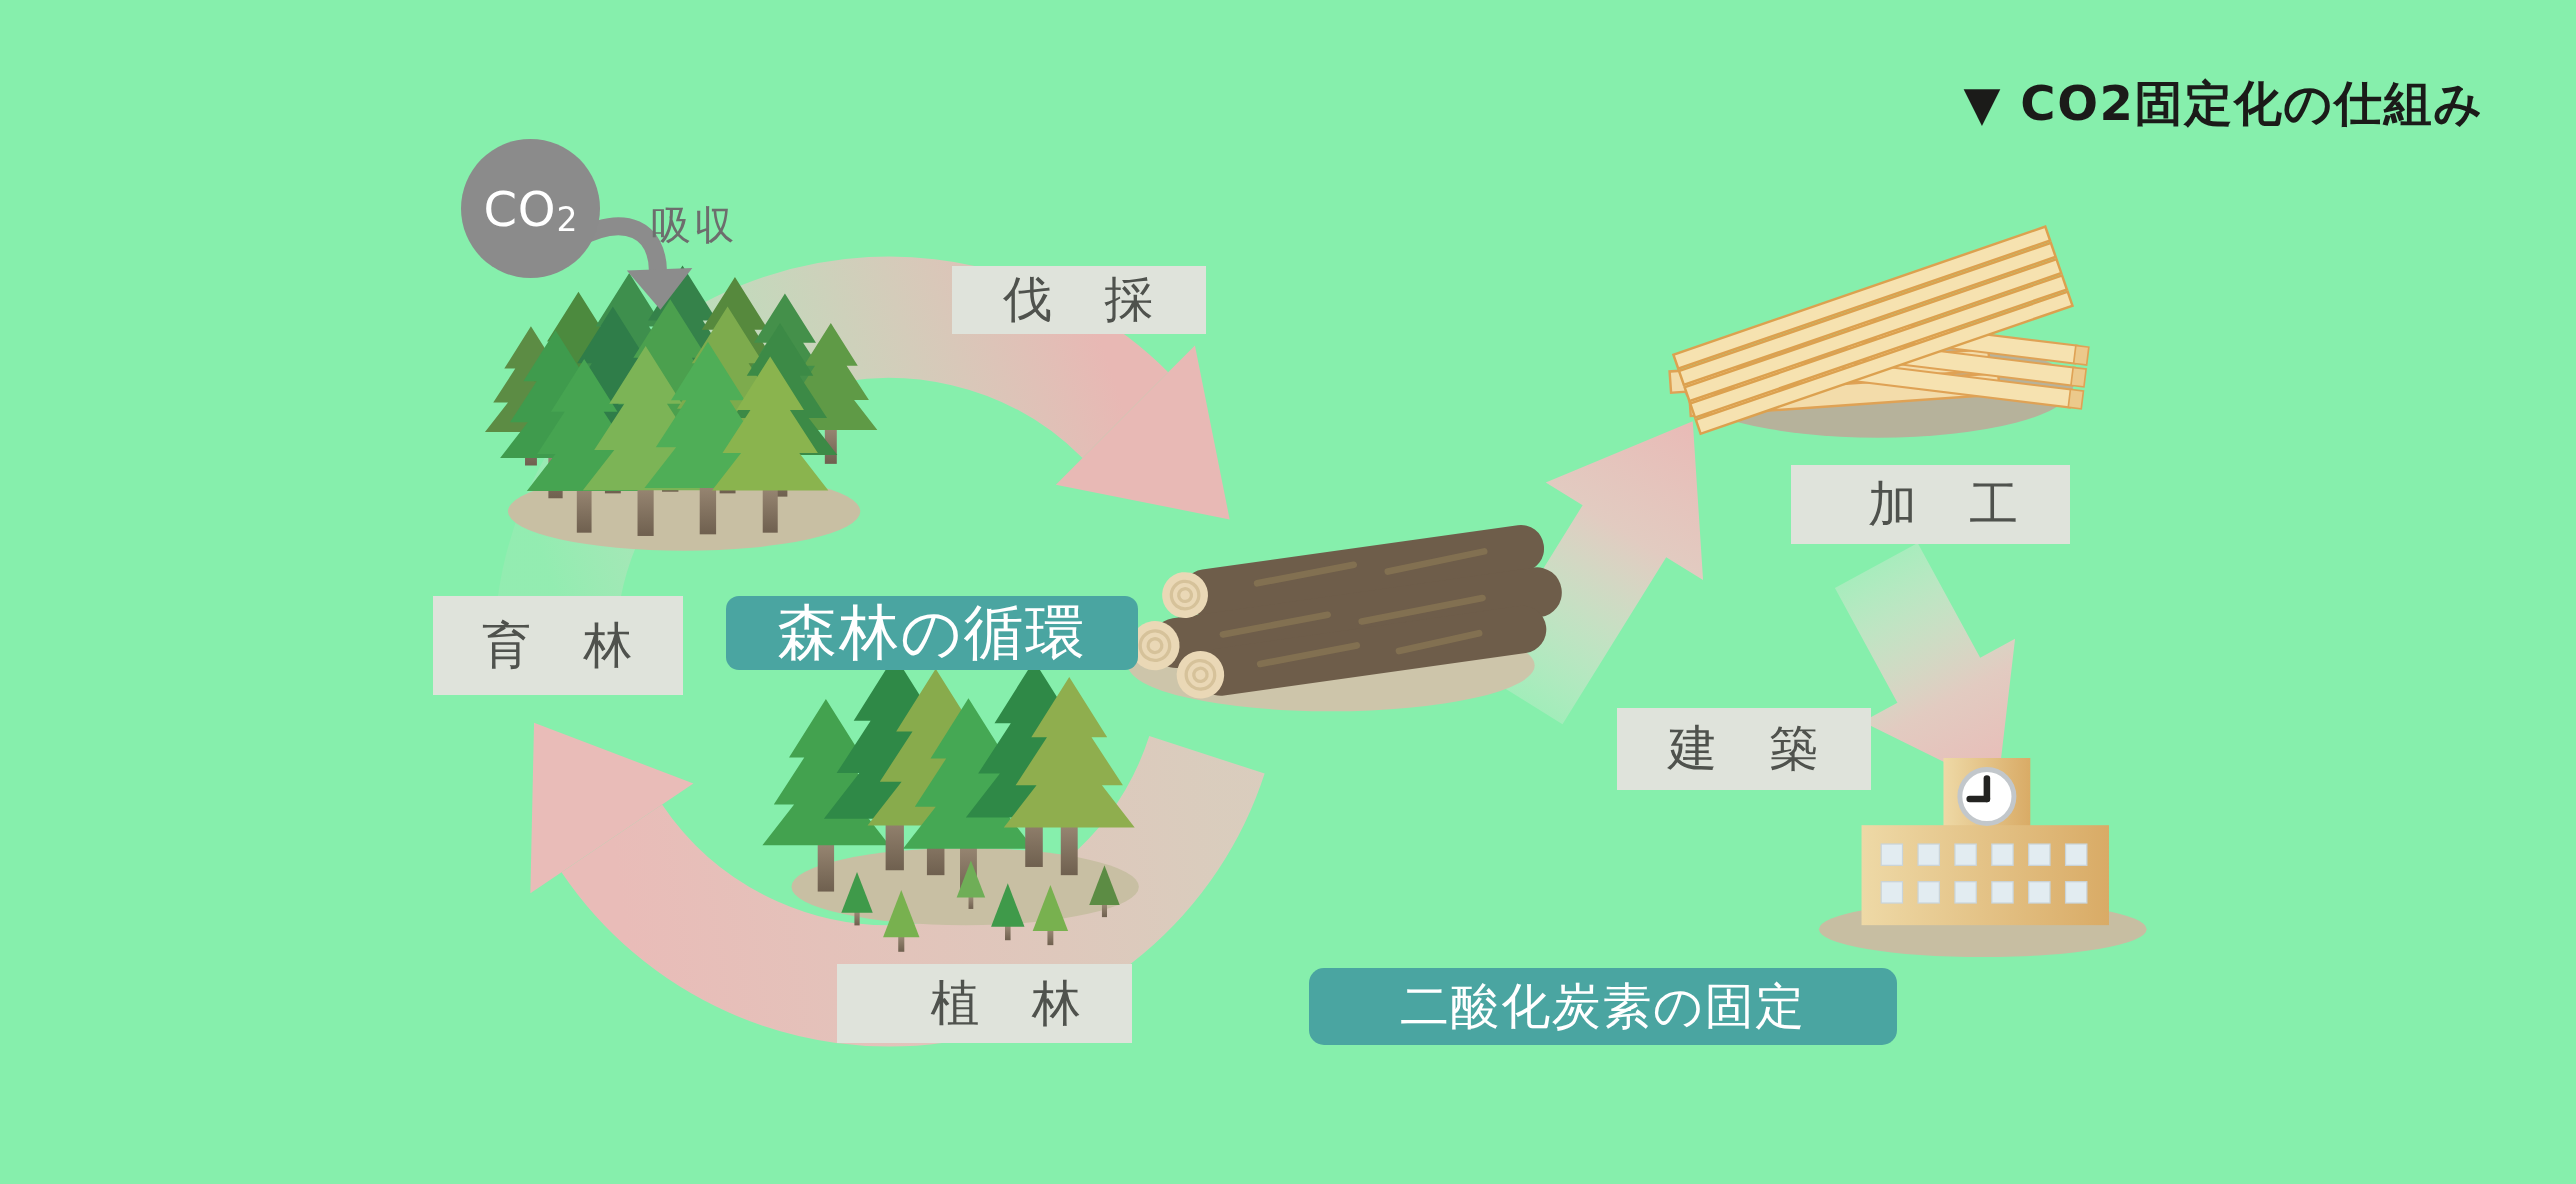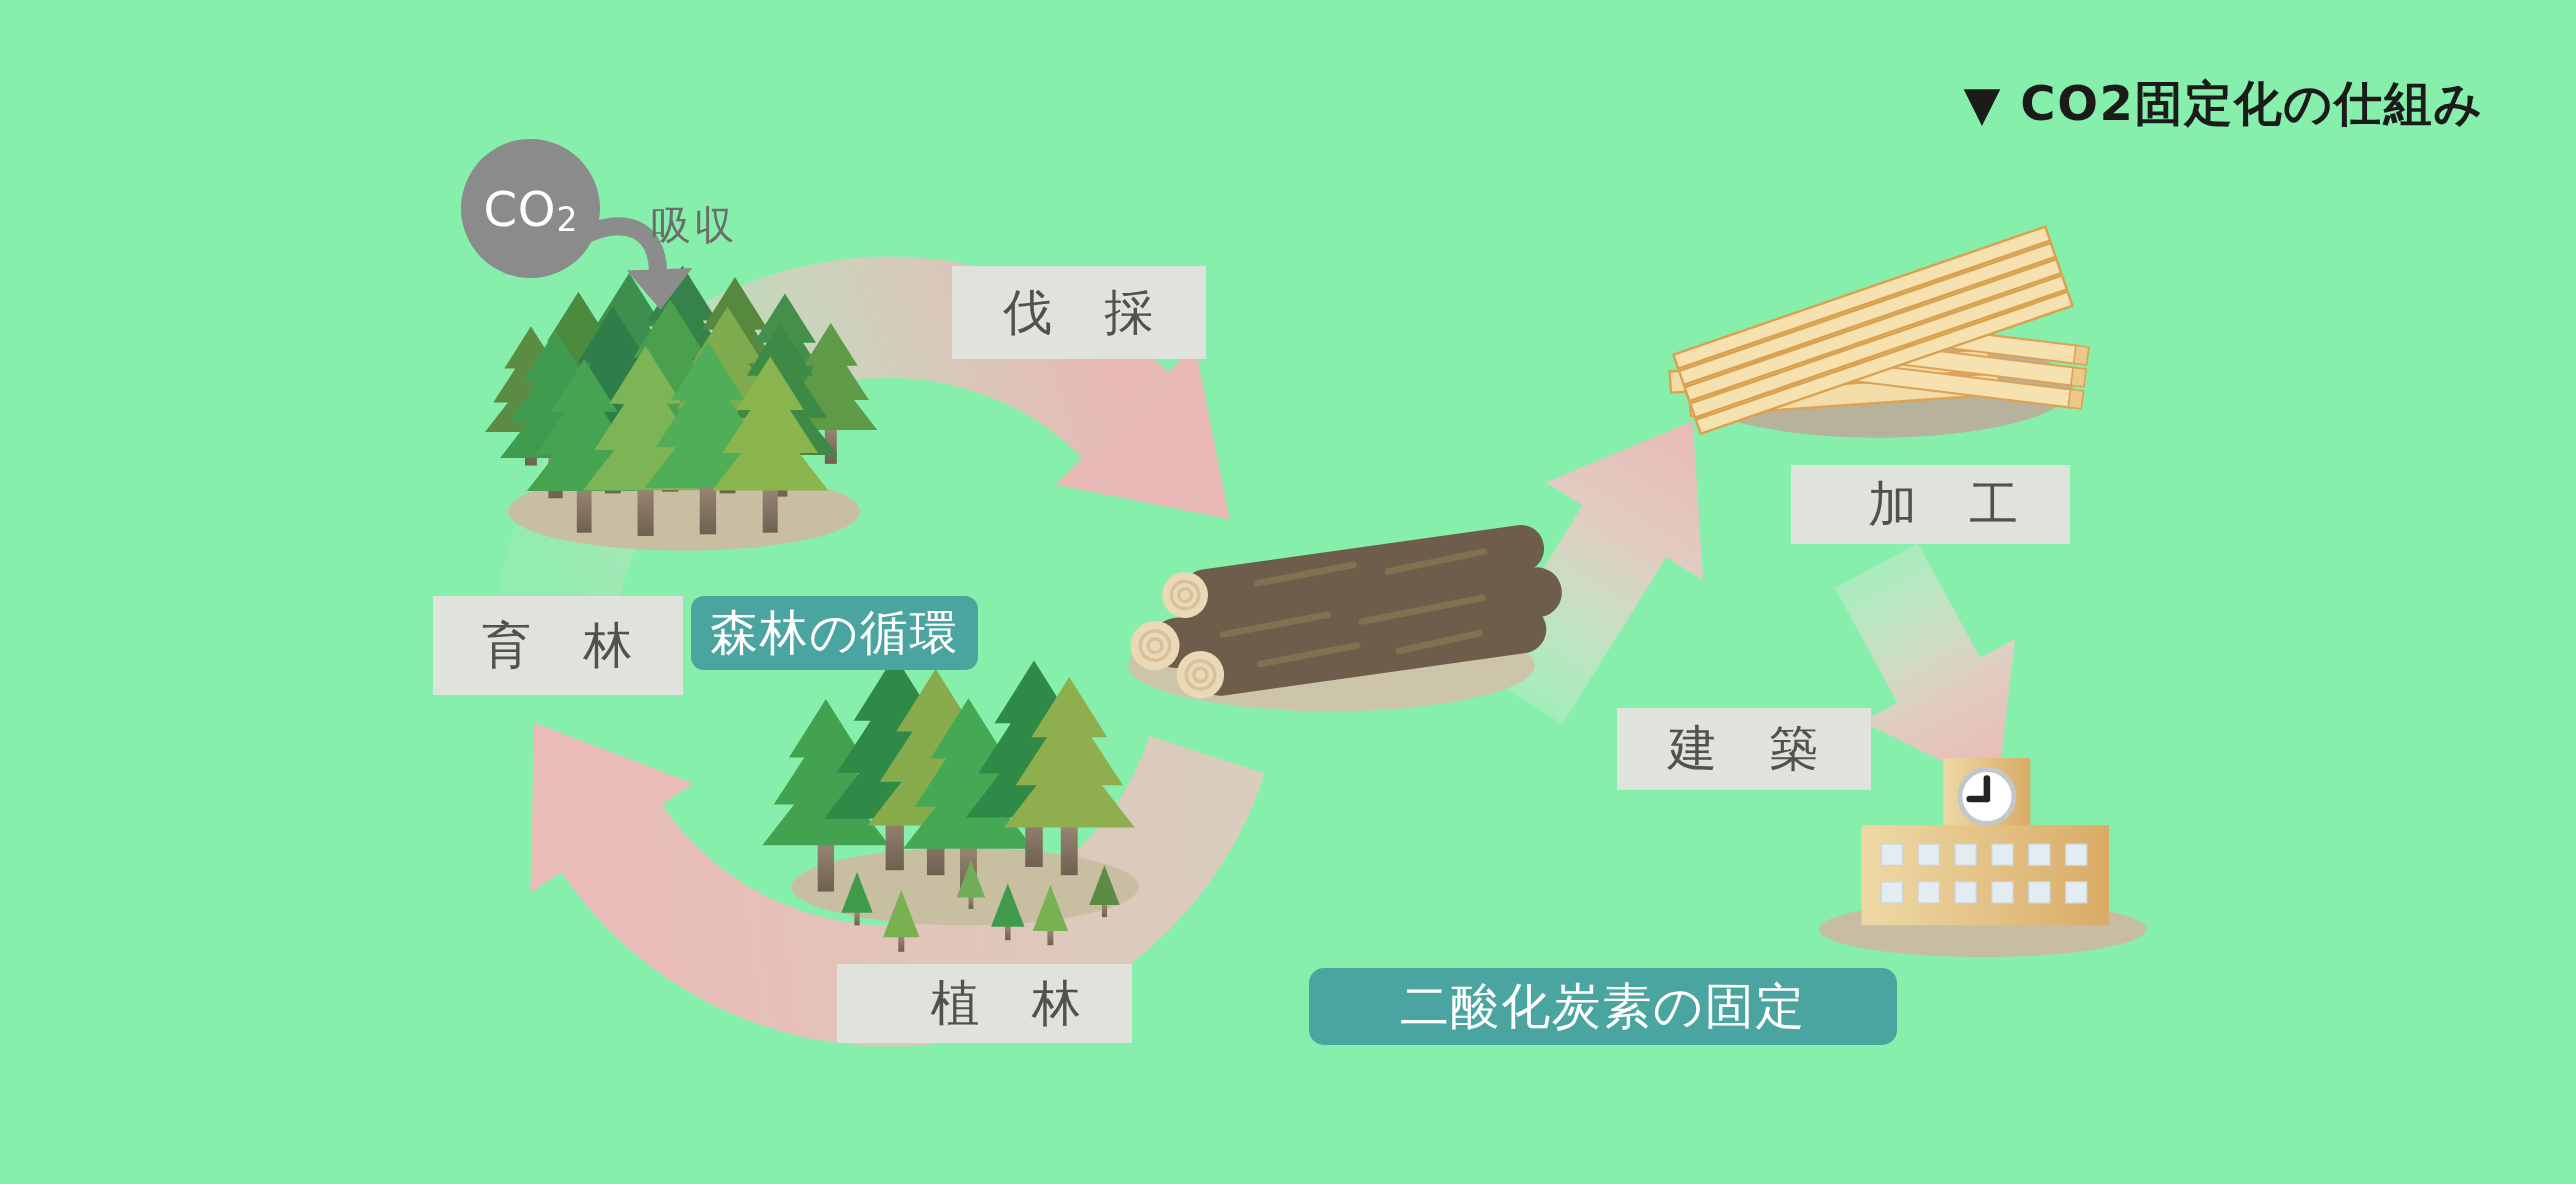--- a/index.html
+++ b/index.html
@@ -4,26 +4,26 @@
 <style>
   html,body{margin:0;padding:0;background:#fff;}
   .stage{position:relative;width:2576px;height:1185px;background:#86efac;overflow:hidden;
          font-family:"DejaVu Sans","Liberation Sans",sans-serif;}
   .stage svg{position:absolute;left:0;top:0;}
   .title{position:absolute;top:72px;right:92px;font-size:48px;font-weight:600;color:#1b1b19;letter-spacing:1.6px;}
   .tag{position:absolute;background:#dfe3db;color:#4f524d;display:flex;align-items:center;justify-content:center;
        font-size:49px;font-weight:500;letter-spacing:1.6px;}
   .teal{position:absolute;background:#4aa5a1;color:#ffffff;border-radius:13px;display:flex;align-items:center;
         justify-content:center;font-weight:500;letter-spacing:1.6px;}
-  #tag-batsusai{left:952px;top:266px;width:254px;height:93px;}
+  #tag-batsusai{left:952px;top:266px;width:254px;height:68px;}
   #tag-ikurin{left:433px;top:596px;width:250px;height:99px;}
   #tag-shokurin{left:837px;top:964px;width:251px;height:79px;padding-left:44px;}
   #tag-kakou{left:1791px;top:465px;width:252px;height:79px;padding-left:27px;}
   #tag-kenchiku{left:1617px;top:708px;width:254px;height:82px;}
-  #teal-cycle{left:691px;top:596px;width:287px;height:74px;font-size:48px;}
+  #teal-cycle{left:726px;top:596px;width:412px;height:74px;font-size:60px;}
   #teal-fix{left:1309px;top:968px;width:588px;height:77px;font-size:49px;border-radius:15px;}
   .co2-circle{position:absolute;left:461px;top:139px;width:139px;height:139px;border-radius:50%;
               background:#8b8b8b;display:flex;align-items:center;justify-content:center;color:#fff;}
   .co2-main{font-size:48px;letter-spacing:0.8px;}
   .co2-sub{font-size:33px;margin-top:21px;}
   .absorb{position:absolute;left:651px;top:154px;font-size:40px;color:#6d6d6d;letter-spacing:3.3px;margin-top:44px;}
 </style>
 </head>
 <body>
 

